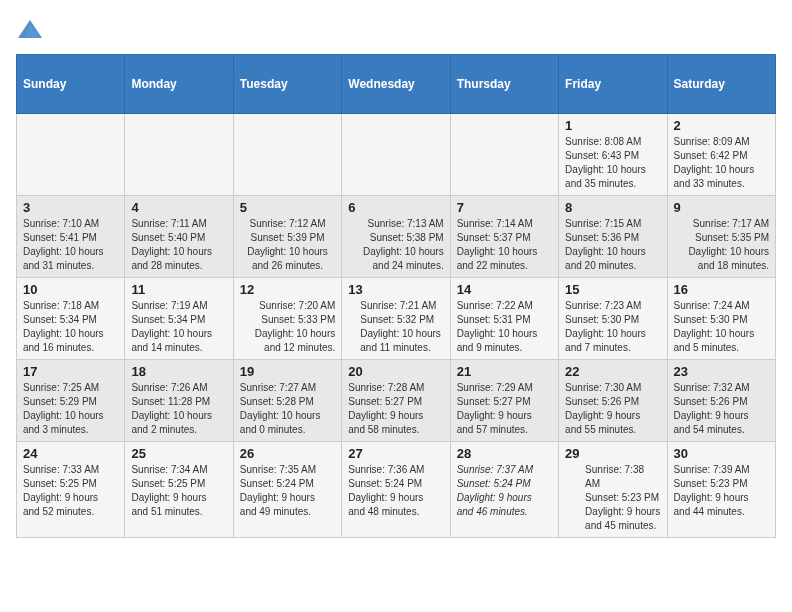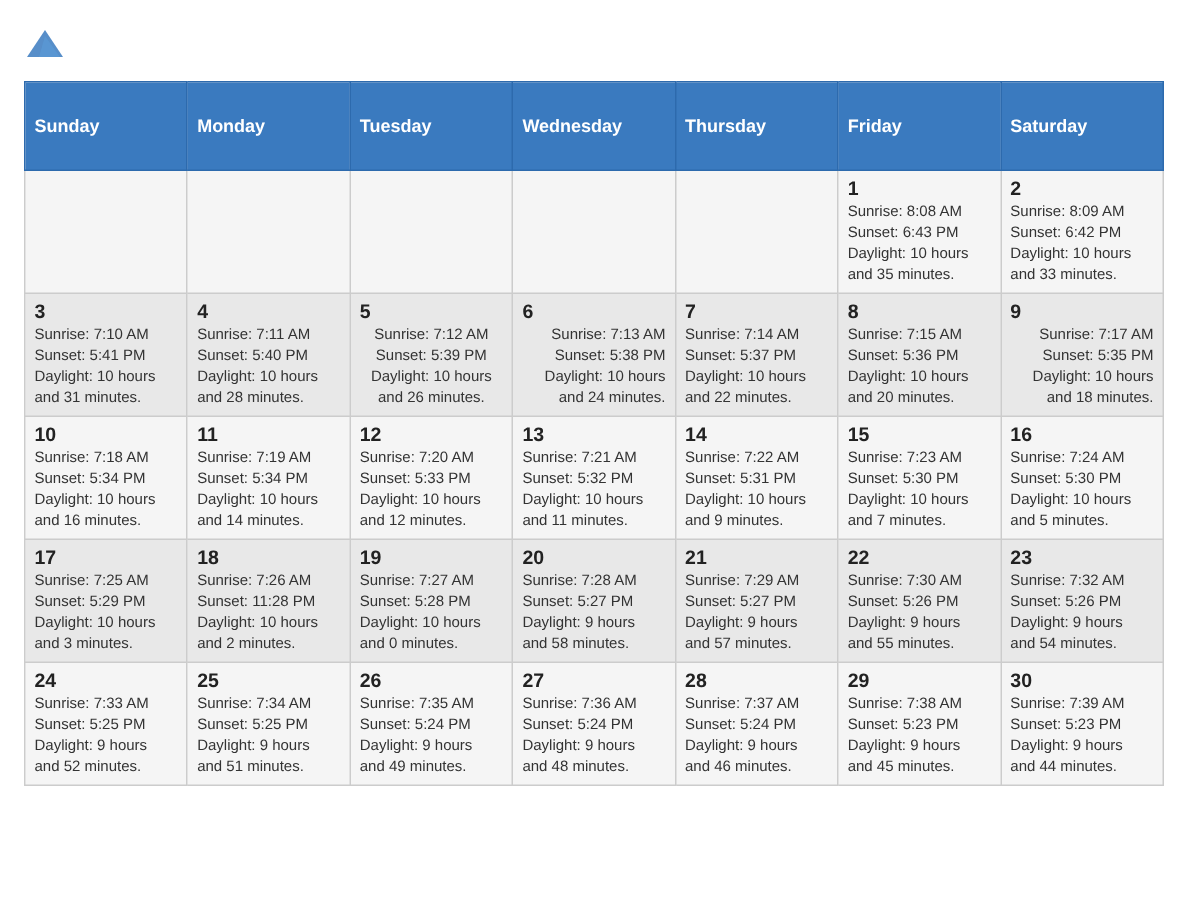--- a/index.html
+++ b/index.html
@@ -214,28 +214,28 @@
         </td>
         <td>
           <span class="day-number">11</span>
           <div class="day-info" style="white-space: pre-line;">Sunrise: 7:19 AM
 Sunset: 5:34 PM
 Daylight: 10 hours
 and 14 minutes.</div>
         </td>
         <td>
           <span class="day-number">12</span>
-          <div class="day-info" style="white-space: pre-line;">Sunrise: 7:20 AM
+          <div class="day-info" style="white-space: pre-line; text-align: right;">Sunrise: 7:20 AM
 Sunset: 5:33 PM
 Daylight: 10 hours
 and 12 minutes.</div>
         </td>
         <td>
           <span class="day-number">13</span>
-          <div class="day-info" style="white-space: pre-line;">Sunrise: 7:21 AM
+          <div class="day-info" style="white-space: pre-line; margin-left: 12px;">Sunrise: 7:21 AM
 Sunset: 5:32 PM
 Daylight: 10 hours
 and 11 minutes.</div>
         </td>
         <td>
           <span class="day-number">14</span>
           <div class="day-info" style="white-space: pre-line;">Sunrise: 7:22 AM
 Sunset: 5:31 PM
 Daylight: 10 hours
 and 9 minutes.</div>
@@ -330,28 +330,28 @@
         </td>
         <td>
           <span class="day-number">27</span>
           <div class="day-info" style="white-space: pre-line;">Sunrise: 7:36 AM
 Sunset: 5:24 PM
 Daylight: 9 hours
 and 48 minutes.</div>
         </td>
         <td>
           <span class="day-number">28</span>
-          <div class="day-info" style="white-space: pre-line;">Sunrise: 7:37 AM
+          <div class="day-info" style="white-space: pre-line; font-style: italic;">Sunrise: 7:37 AM
 Sunset: 5:24 PM
 Daylight: 9 hours
 and 46 minutes.</div>
         </td>
         <td>
           <span class="day-number">29</span>
-          <div class="day-info" style="white-space: pre-line;">Sunrise: 7:38 AM
+          <div class="day-info" style="white-space: pre-line; margin-left: 20px;">Sunrise: 7:38 AM
 Sunset: 5:23 PM
 Daylight: 9 hours
 and 45 minutes.</div>
         </td>
         <td>
           <span class="day-number">30</span>
           <div class="day-info" style="white-space: pre-line;">Sunrise: 7:39 AM
 Sunset: 5:23 PM
 Daylight: 9 hours
 and 44 minutes.</div>

